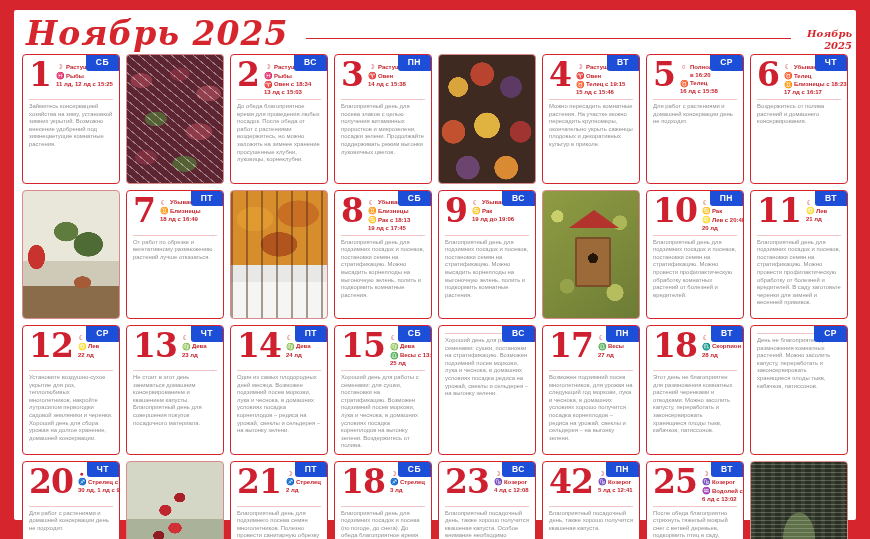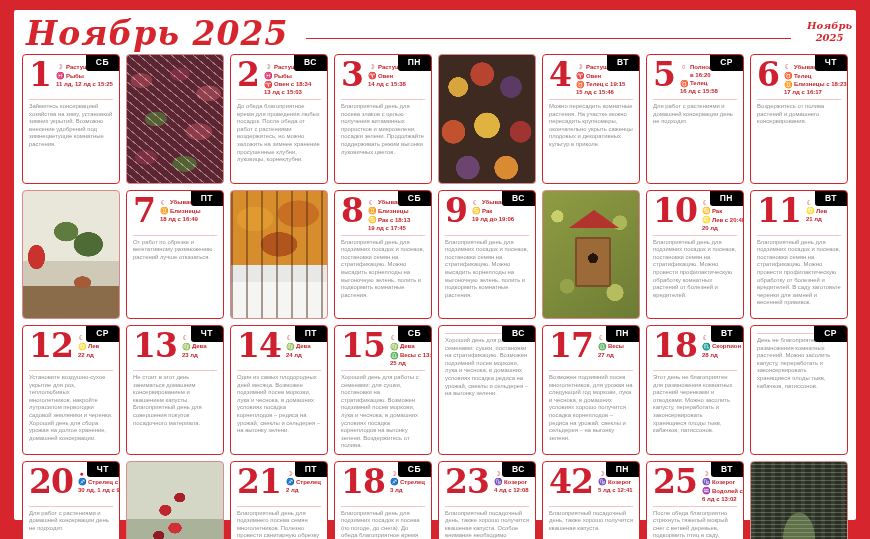--- a/index.html
+++ b/index.html
@@ -5,29 +5,29 @@
   html,body{margin:0;padding:0}
   body{width:870px;height:539px;background:#d6252c;position:relative;overflow:hidden;
        font-family:"Liberation Sans",sans-serif}
   .page{position:absolute;top:10px;left:14px;right:14px;bottom:19px;background:#fff;
         border-radius:2px;display:flex;flex-direction:column}
   
   .header{display:flex;align-items:flex-start;height:52px;padding:6px 0 0 12px}
   .title{font-family:"DejaVu Serif",serif;font-style:italic;font-weight:700;
          font-size:33px;line-height:1.1;color:#d6252c;white-space:nowrap;letter-spacing:1px}
   .rule{flex:1;height:1px;background:#d6252c;margin:22px 16px 0 18px}
-  .corner{text-align:center;font-family:"DejaVu Serif",serif;font-style:italic;font-weight:700;
-          font-size:10px;line-height:1.15;color:#d6252c;margin-top:4px;padding-right:4px}
+  .corner{text-align:right;font-family:"DejaVu Serif",serif;font-style:italic;font-weight:700;
+          font-size:10px;line-height:1.15;color:#d6252c;margin-top:12px;padding-right:4px}
   
   .grid{flex:1;display:grid;grid-template-columns:repeat(8,1fr);grid-template-rows:repeat(5,1fr);
         gap:6px;padding:2px 8px 8px 8px}
   .cell{border-radius:4px;position:relative;overflow:hidden}
   .cell.day{border:1.5px solid #d6252c;background:#fff;padding:4px 6px 4px 6px;
             display:flex;flex-direction:column}
-  .wd{position:absolute;top:0;right:0;background:#000000;color:#fff;
+  .wd{position:absolute;top:0;right:0;background:#1d4ed8;color:#fff;
       font-size:8.5px;font-weight:700;line-height:1;padding:3px 10px 4px 10px;
       border-radius:0 1px 0 3px;letter-spacing:.5px}
   .day-top{display:flex;gap:5px;min-height:37px;align-items:flex-start}
   .daynum{font-family:"DejaVu Serif",serif;font-weight:700;font-size:33px;line-height:.95;
           color:#cf2030;letter-spacing:-1px}
   .moon{display:flex;flex-direction:column;gap:1px;padding-top:4px}
   .mline{display:flex;align-items:center;gap:2.5px;font-size:6px;font-weight:700;
          color:#c4232b;line-height:1.1;white-space:nowrap}
   .micon{font-size:7px;width:7.5px;text-align:center;font-weight:400;flex:0 0 auto}
   .mline.plain{font-weight:600}

